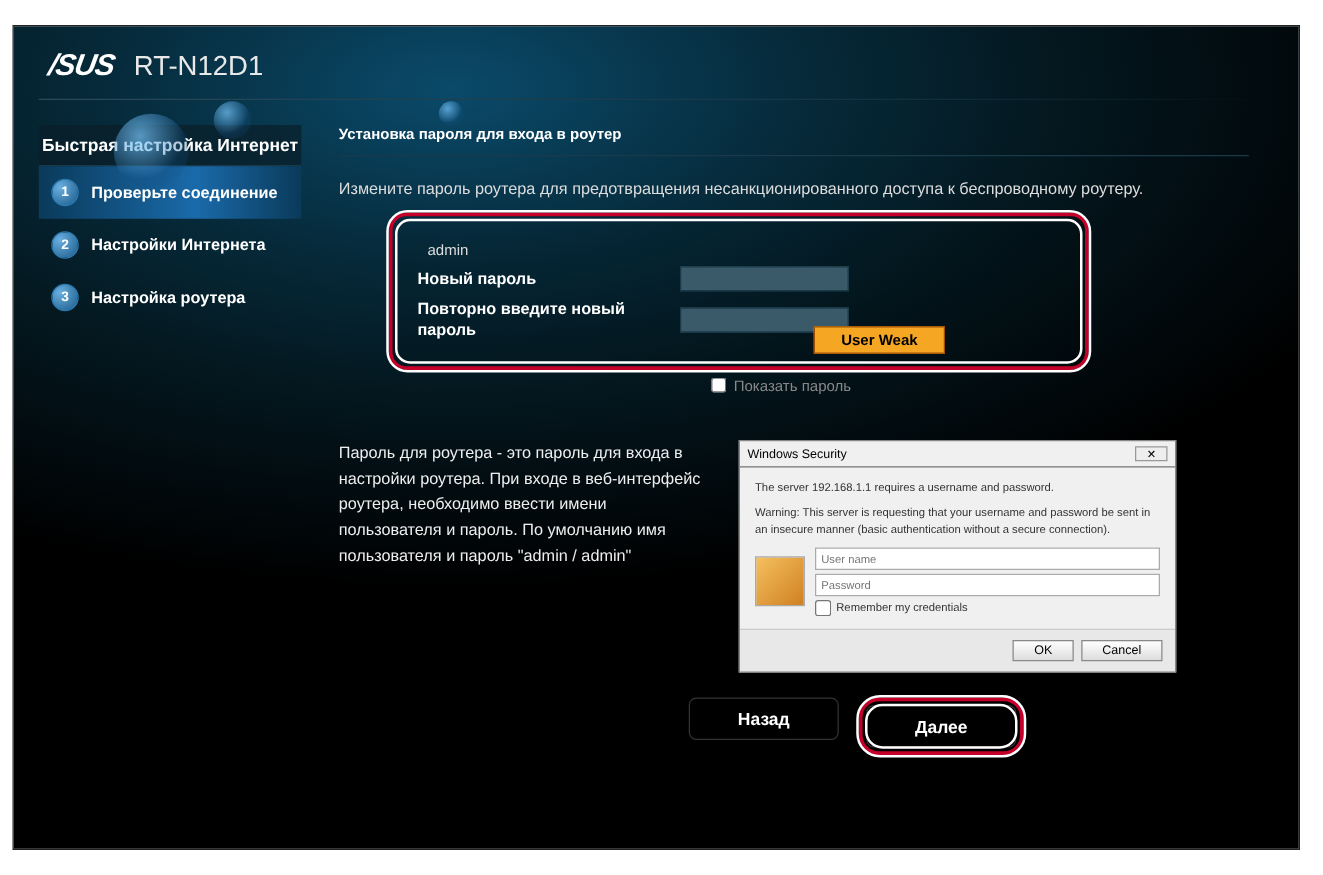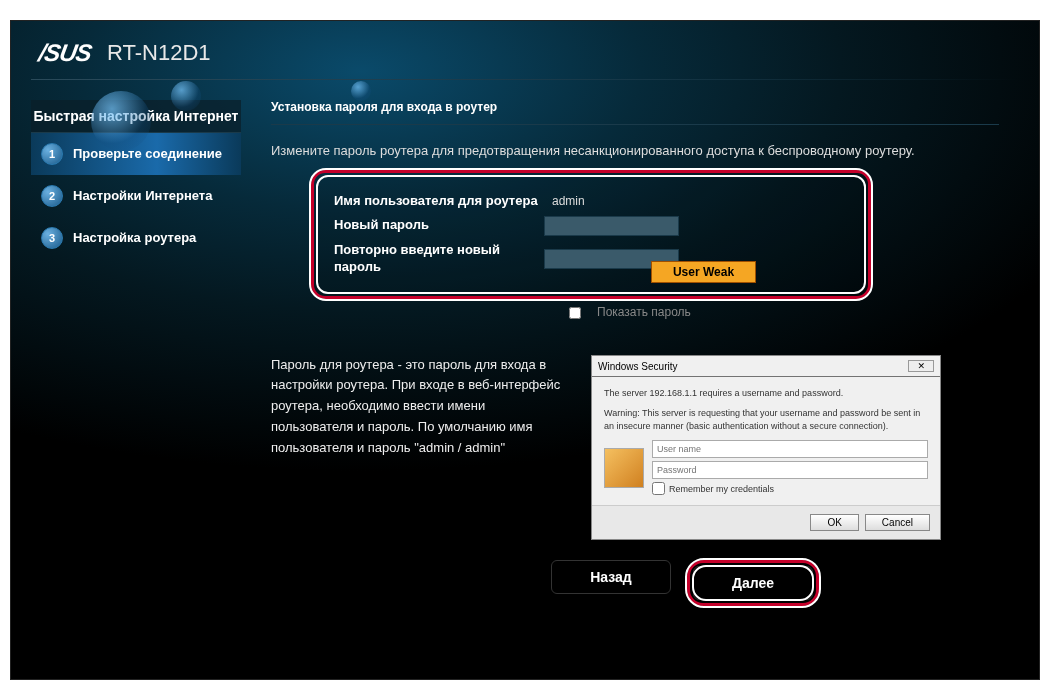--- a/index.html
+++ b/index.html
@@ -134,21 +134,21 @@
   width: 105px; height: 22px;
   display: flex; align-items: center; justify-content: center;
   font-size: 12px; font-weight: bold;
   color: #000;
   border: 1px solid #a05000;
 }
 .strength-bar.veryweak { background: #f5a623; }
 .show-pw {
   margin: 6px 0 0 298px;
   font-size: 12px; color: #888;
-  display: flex; align-items: flex-end; gap: 16px;
+  display: flex; align-items: flex-start; gap: 6px;
 }
 .show-pw input { width: 12px; height: 12px; }
 .lower {
   display: flex; gap: 20px;
   margin-top: 36px;
 }
 .help-text {
   width: 300px;
   font-size: 13px; line-height: 1.6;
   color: #eee;
@@ -272,21 +272,20 @@
       </div>
     </div>
 
     <div class="main">
       <div class="page-title">Установка пароля для входа в роутер</div>
       <div class="hl2"></div>
       <div class="desc">Измените пароль роутера для предотвращения несанкционированного доступа к беспроводному роутеру.</div>
 
       <div class="form-highlight">
         <div class="frow">
-          <div class="flabel">Имя пользователя для роутера</div>
           <div class="fval">admin</div>
         </div>
         <div class="frow">
           <div class="flabel">Новый пароль</div>
           <input type="password" class="finput" style="">
         </div>
         <div class="frow">
           <div class="flabel">Повторно введите новый пароль</div>
           <input type="password" class="finput" style="">
         </div>

